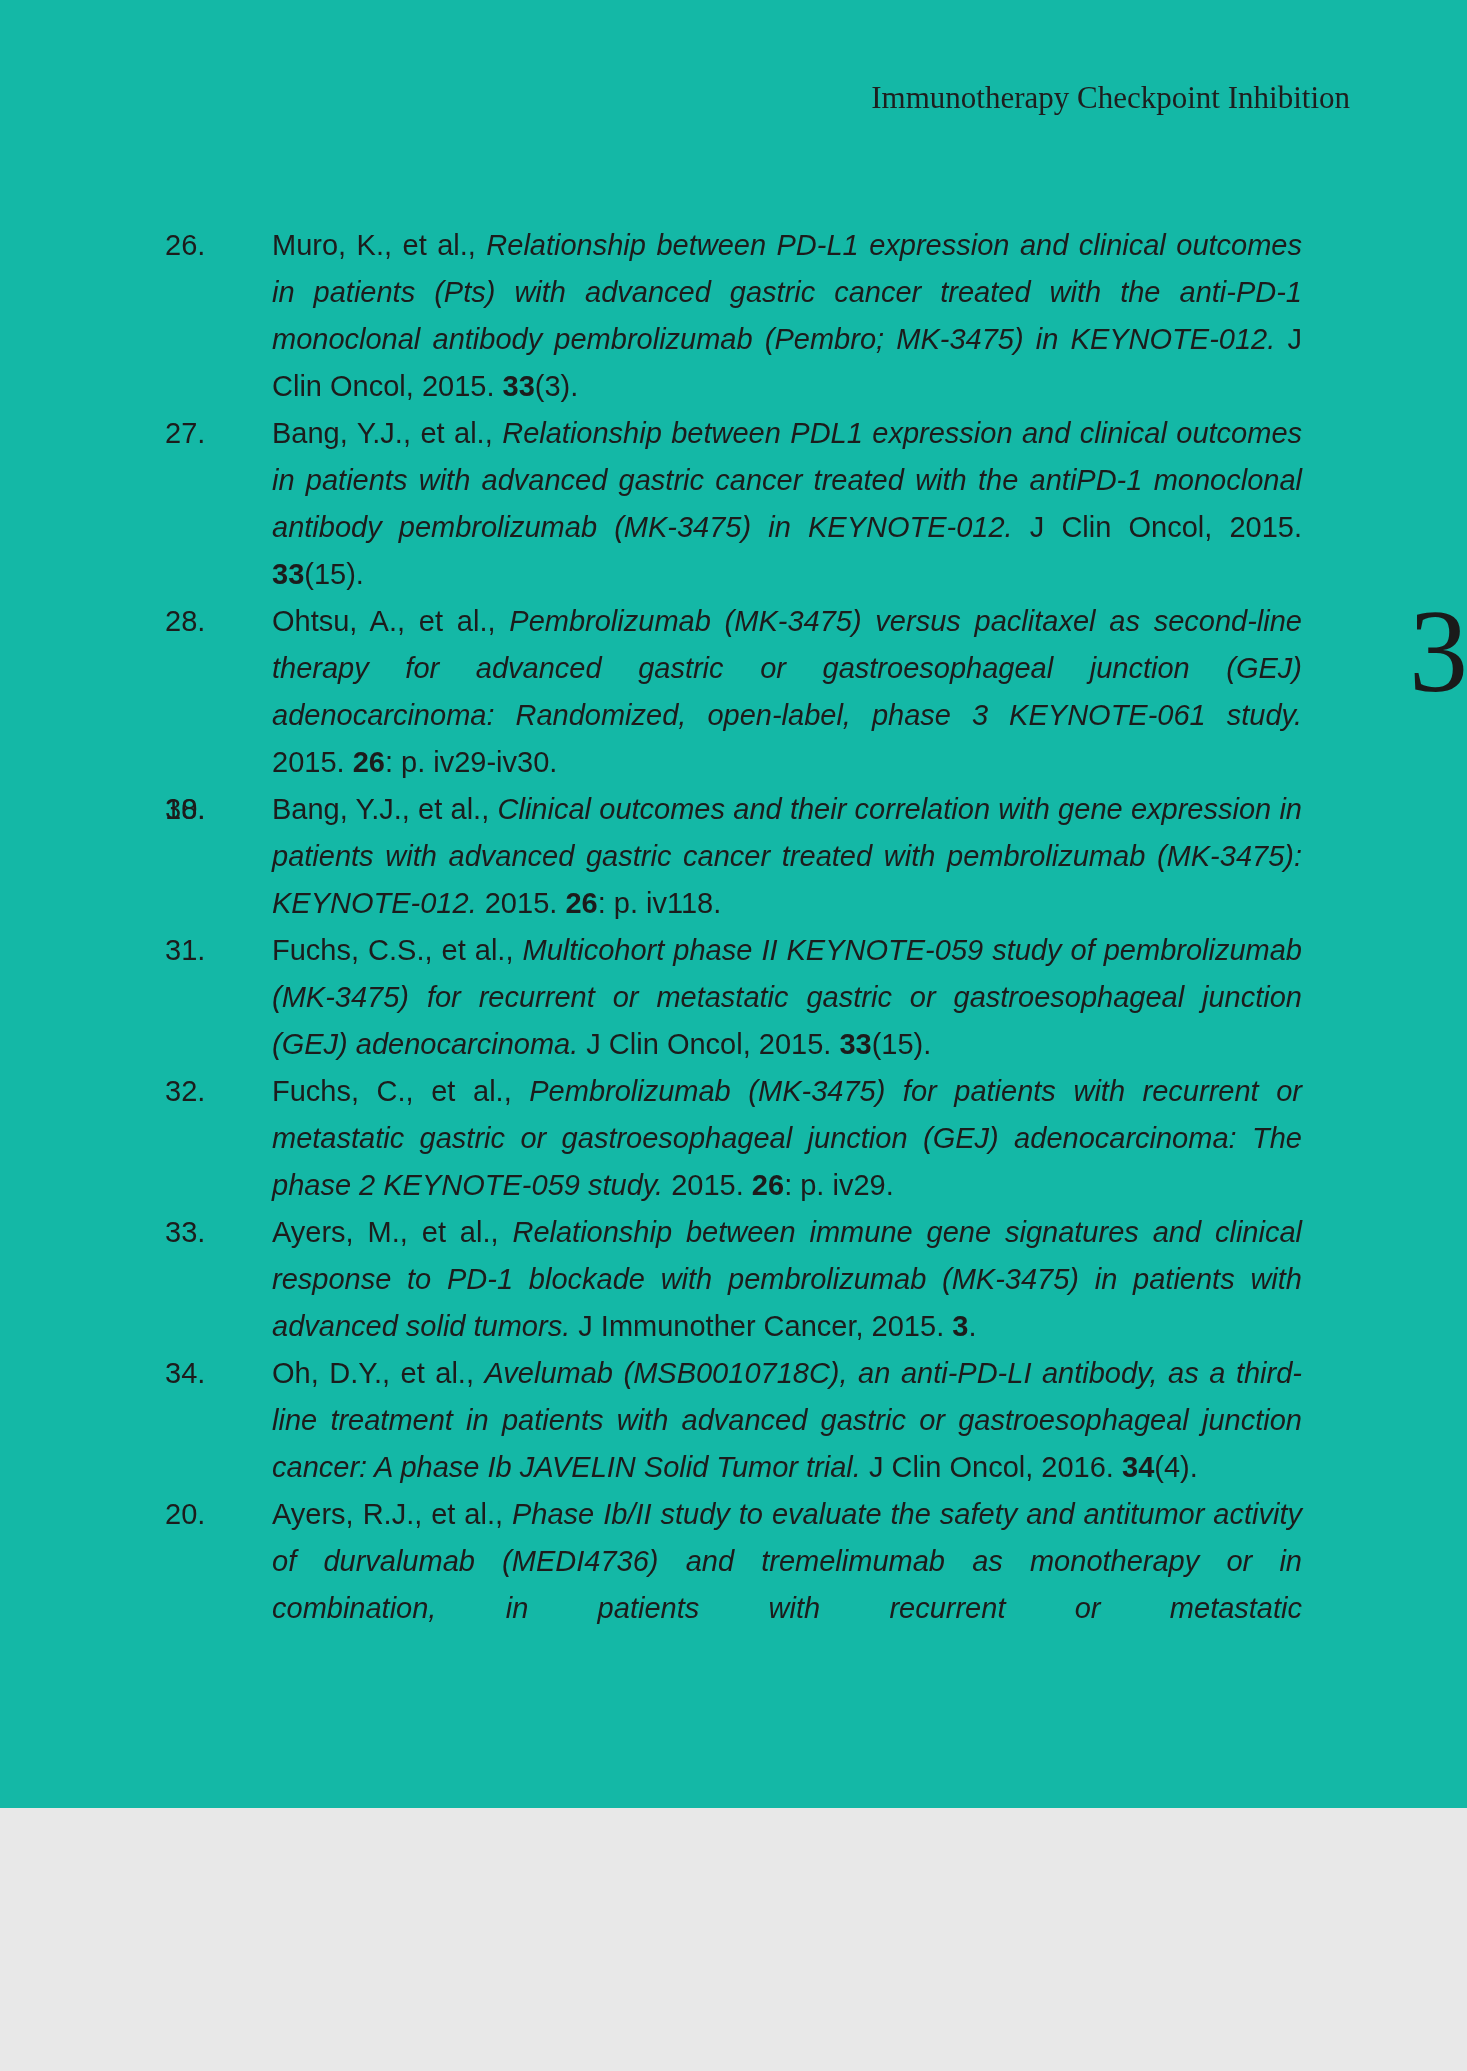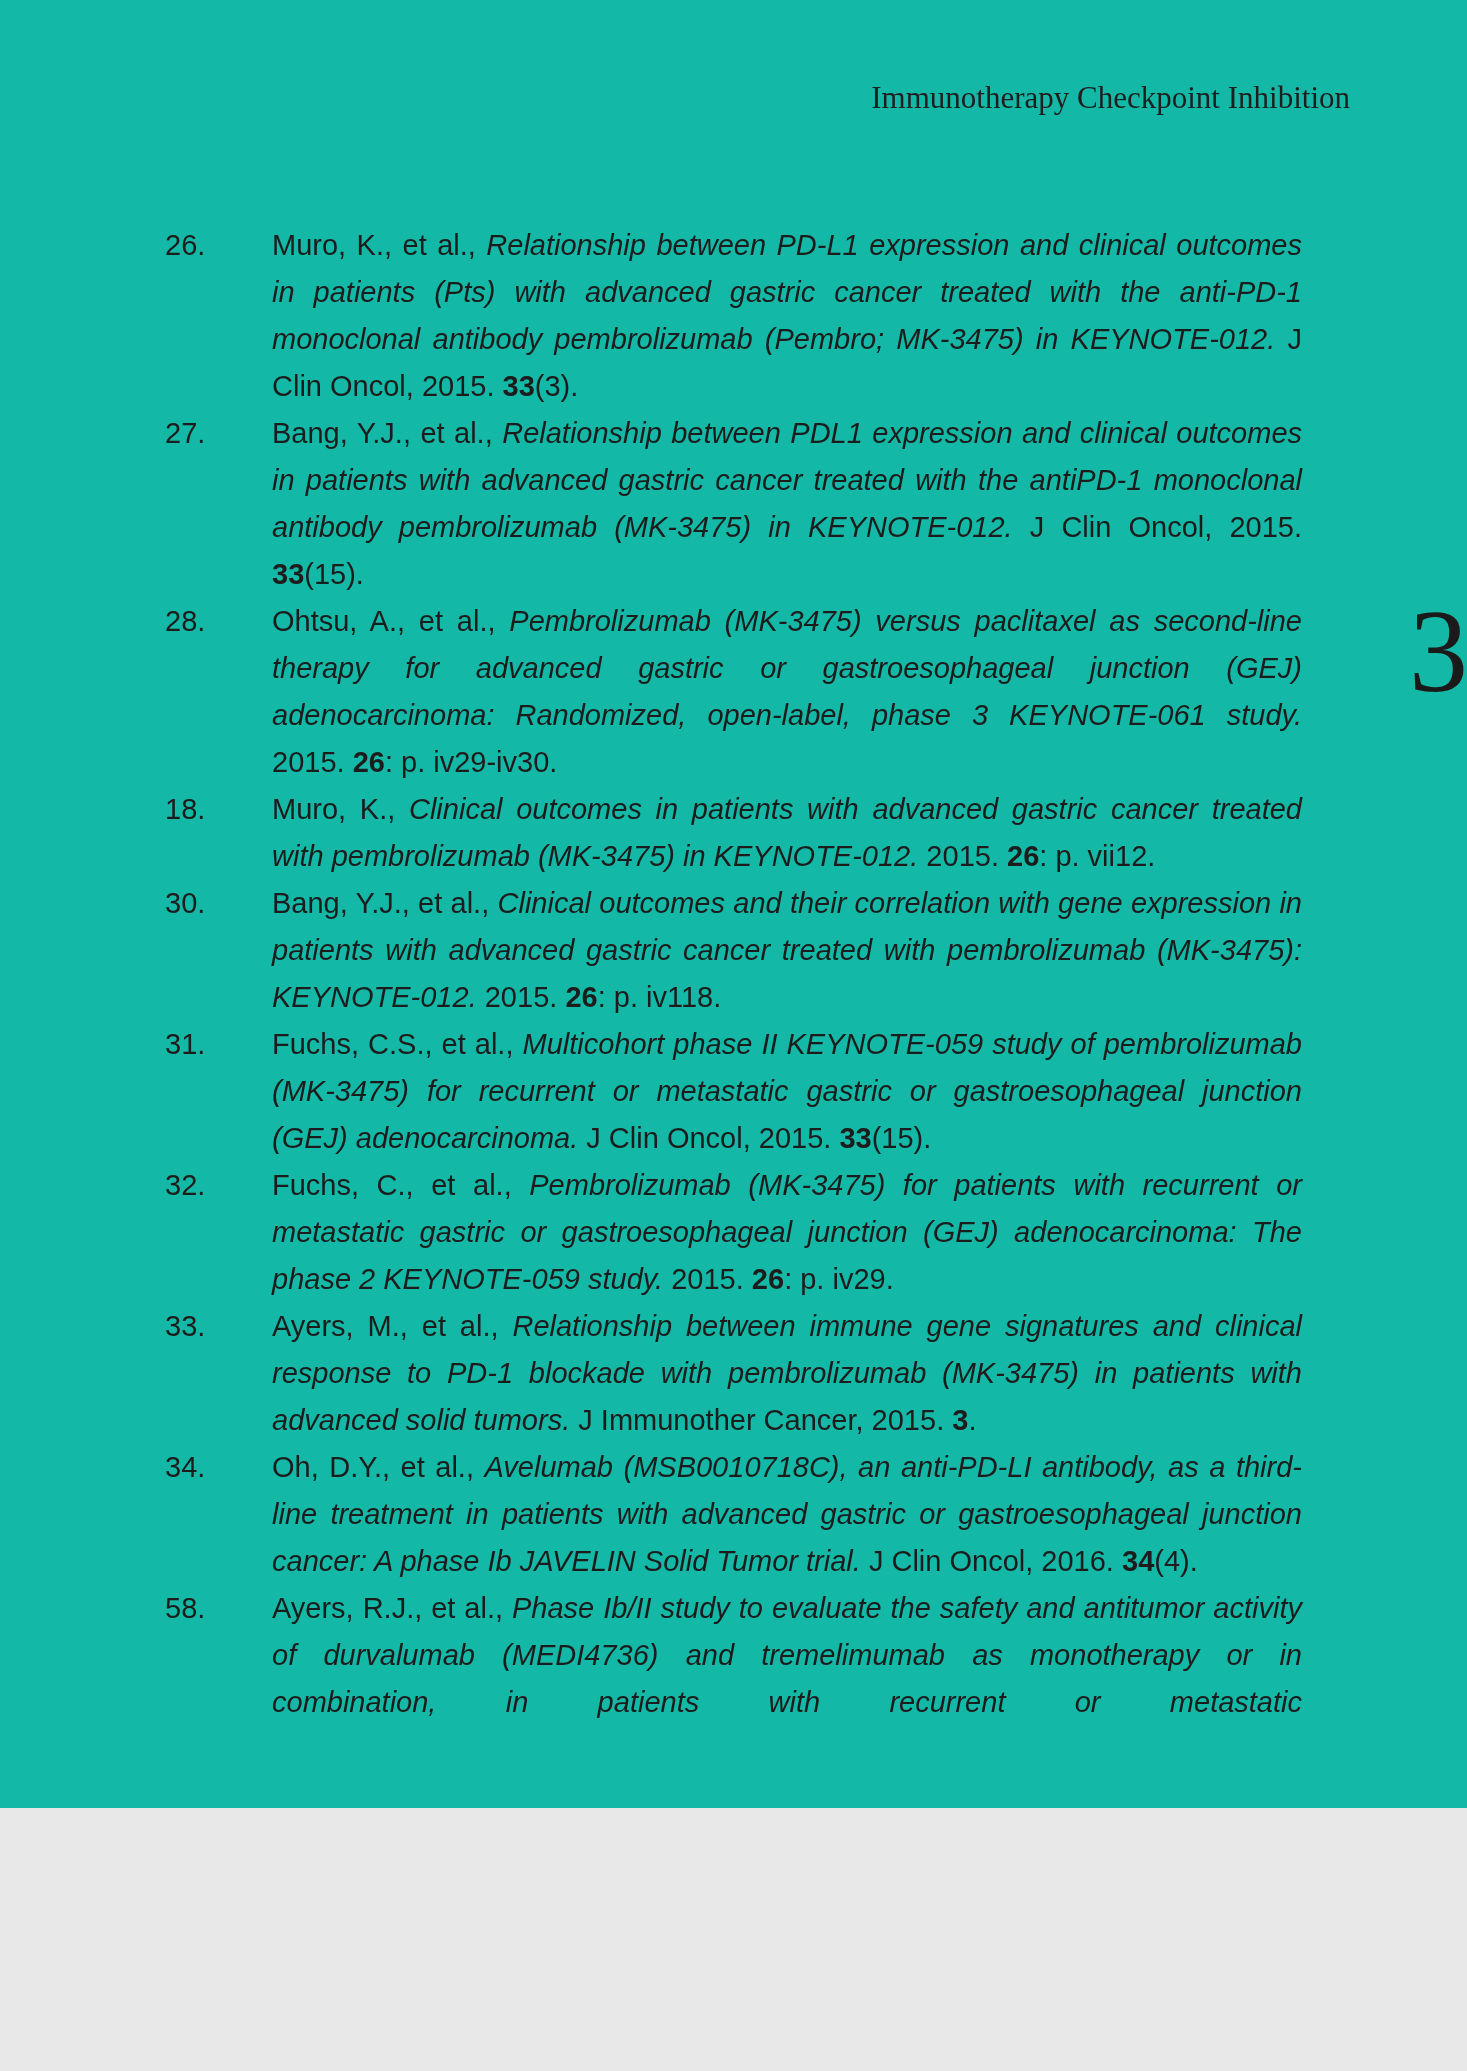--- a/index.html
+++ b/index.html
@@ -83,27 +83,27 @@
 <body>
 
 <div class="page">
 
   <div class="running-title">Immunotherapy Checkpoint Inhibition</div>
 
   <div class="references">
       <div class="ref"><span class="ref-num">26.</span><span><span class="seg-roman">Muro, K., et al., </span><span class="seg-italic">Relationship between PD-L1 expression and clinical outcomes in patients (Pts) with advanced gastric cancer treated with the anti-PD-1 monoclonal antibody pembrolizumab (Pembro; MK-3475) in KEYNOTE-012.</span><span class="seg-roman"> J Clin Oncol, 2015. </span><span class="seg-bold">33</span><span class="seg-roman">(3).</span></span></div>
       <div class="ref"><span class="ref-num">27.</span><span><span class="seg-roman">Bang, Y.J., et al., </span><span class="seg-italic">Relationship between PDL1 expression and clinical outcomes in patients with advanced gastric cancer treated with the antiPD-1 monoclonal antibody pembrolizumab (MK-3475) in KEYNOTE-012.</span><span class="seg-roman"> J Clin Oncol, 2015. </span><span class="seg-bold">33</span><span class="seg-roman">(15).</span></span></div>
       <div class="ref"><span class="ref-num">28.</span><span><span class="seg-roman">Ohtsu, A., et al., </span><span class="seg-italic">Pembrolizumab (MK-3475) versus paclitaxel as second-line therapy for advanced gastric or gastroesophageal junction (GEJ) adenocarcinoma: Randomized, open-label, phase 3 KEYNOTE-061 study.</span><span class="seg-roman"> 2015. </span><span class="seg-bold">26</span><span class="seg-roman">: p. iv29-iv30.</span></span></div>
-      <div class="ref"><span class="ref-num">18.</span><span><span class="seg-roman">Muro, K., </span><span class="seg-italic">Clinical outcomes in patients with advanced gastric cancer treated with pembrolizumab (MK-3475) in KEYNOTE-012.</span><span class="seg-roman"> 2015. </span><span class="seg-bold">26</span><span class="seg-roman">: p. vii12.</span></span></div>
+      <div class="ref"><span class="ref-num">18.</span></div>
       <div class="ref"><span class="ref-num">30.</span><span><span class="seg-roman">Bang, Y.J., et al., </span><span class="seg-italic">Clinical outcomes and their correlation with gene expression in patients with advanced gastric cancer treated with pembrolizumab (MK-3475): KEYNOTE-012.</span><span class="seg-roman"> 2015. </span><span class="seg-bold">26</span><span class="seg-roman">: p. iv118.</span></span></div>
       <div class="ref"><span class="ref-num">31.</span><span><span class="seg-roman">Fuchs, C.S., et al., </span><span class="seg-italic">Multicohort phase II KEYNOTE-059 study of pembrolizumab (MK-3475) for recurrent or metastatic gastric or gastroesophageal junction (GEJ) adenocarcinoma.</span><span class="seg-roman"> J Clin Oncol, 2015. </span><span class="seg-bold">33</span><span class="seg-roman">(15).</span></span></div>
       <div class="ref"><span class="ref-num">32.</span><span><span class="seg-roman">Fuchs, C., et al., </span><span class="seg-italic">Pembrolizumab (MK-3475) for patients with recurrent or metastatic gastric or gastroesophageal junction (GEJ) adenocarcinoma: The phase 2 KEYNOTE-059 study.</span><span class="seg-roman"> 2015. </span><span class="seg-bold">26</span><span class="seg-roman">: p. iv29.</span></span></div>
       <div class="ref"><span class="ref-num">33.</span><span><span class="seg-roman">Ayers, M., et al., </span><span class="seg-italic">Relationship between immune gene signatures and clinical response to PD-1 blockade with pembrolizumab (MK-3475) in patients with advanced solid tumors.</span><span class="seg-roman"> J Immunother Cancer, 2015. </span><span class="seg-bold">3</span><span class="seg-roman">.</span></span></div>
       <div class="ref"><span class="ref-num">34.</span><span><span class="seg-roman">Oh, D.Y., et al., </span><span class="seg-italic">Avelumab (MSB0010718C), an anti-PD-LI antibody, as a third-line treatment in patients with advanced gastric or gastroesophageal junction cancer: A phase Ib JAVELIN Solid Tumor trial.</span><span class="seg-roman"> J Clin Oncol, 2016. </span><span class="seg-bold">34</span><span class="seg-roman">(4).</span></span></div>
-      <div class="ref"><span class="ref-num">58.</span><span><span class="seg-roman">Ayers, R.J., et al., </span><span class="seg-italic">Phase Ib/II study to evaluate the safety and antitumor activity of durvalumab (MEDI4736) and tremelimumab as monotherapy or in combination, in patients with recurrent or metastatic</span></span></div>
+      <div class="ref"><span class="ref-num">20.</span><span><span class="seg-roman">Ayers, R.J., et al., </span><span class="seg-italic">Phase Ib/II study to evaluate the safety and antitumor activity of durvalumab (MEDI4736) and tremelimumab as monotherapy or in combination, in patients with recurrent or metastatic</span></span></div>
     </div>
 
   <div class="chapter-number">3</div>
 
   <div class="chapter-tab" style="background: rgb(26, 26, 26);"></div>
 
   <div class="page-number">73</div>
 
 </div>
 

